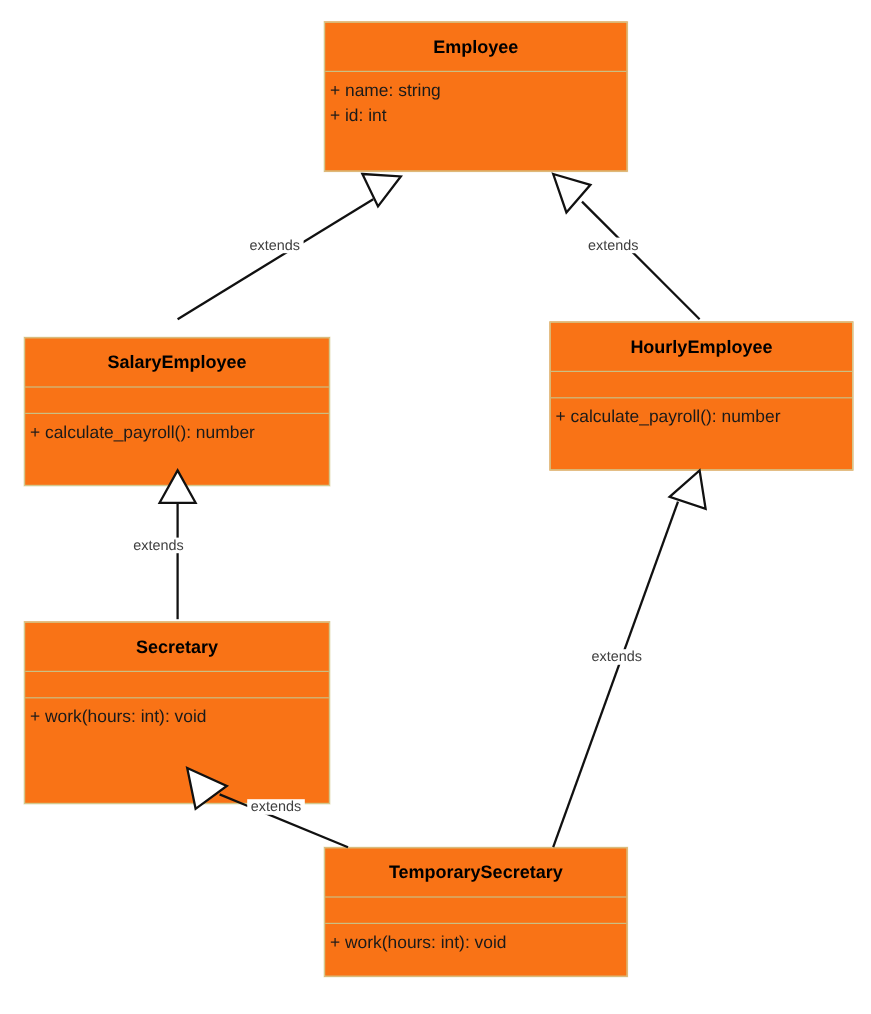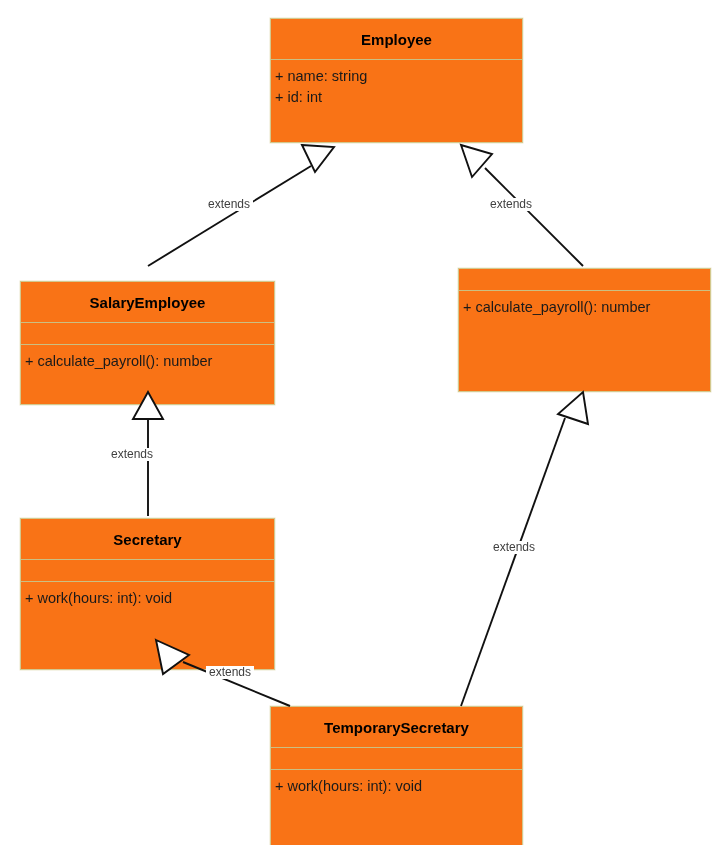--- a/index.html
+++ b/index.html
@@ -140,35 +140,36 @@
 
   <div class="uml-class" style="left:20px; top:268px; width:255px; height:124px;margin-top:13px;">
     <div class="uml-title">SalaryEmployee</div>
     <div class="uml-compartment empty"></div>
     <div class="uml-compartment">
       <span class="uml-member">+ calculate_payroll(): number</span>
     </div>
   </div>
 
   <div class="uml-class" style="left:458px; top:268px; width:253px; height:124px;">
+    <div class="uml-title">HourlyEmployee</div>
     <div class="uml-compartment empty"></div>
     <div class="uml-compartment">
       <span class="uml-member">+ calculate_payroll(): number</span>
     </div>
   </div>
 
   <div class="uml-class" style="left:20px; top:518px; width:255px; height:152px;">
     <div class="uml-title">Secretary</div>
     <div class="uml-compartment empty"></div>
     <div class="uml-compartment">
       <span class="uml-member">+ work(hours: int): void</span>
     </div>
   </div>
 
-  <div class="uml-class" style="left:270px; top:706px; width:253px; height:140px;">
+  <div class="uml-class" style="left:270px; top:706px; width:253px; height:108px;">
     <div class="uml-title">TemporarySecretary</div>
     <div class="uml-compartment empty"></div>
     <div class="uml-compartment">
       <span class="uml-member">+ work(hours: int): void</span>
     </div>
   </div>
 
 </div>
 
 </body></html>

